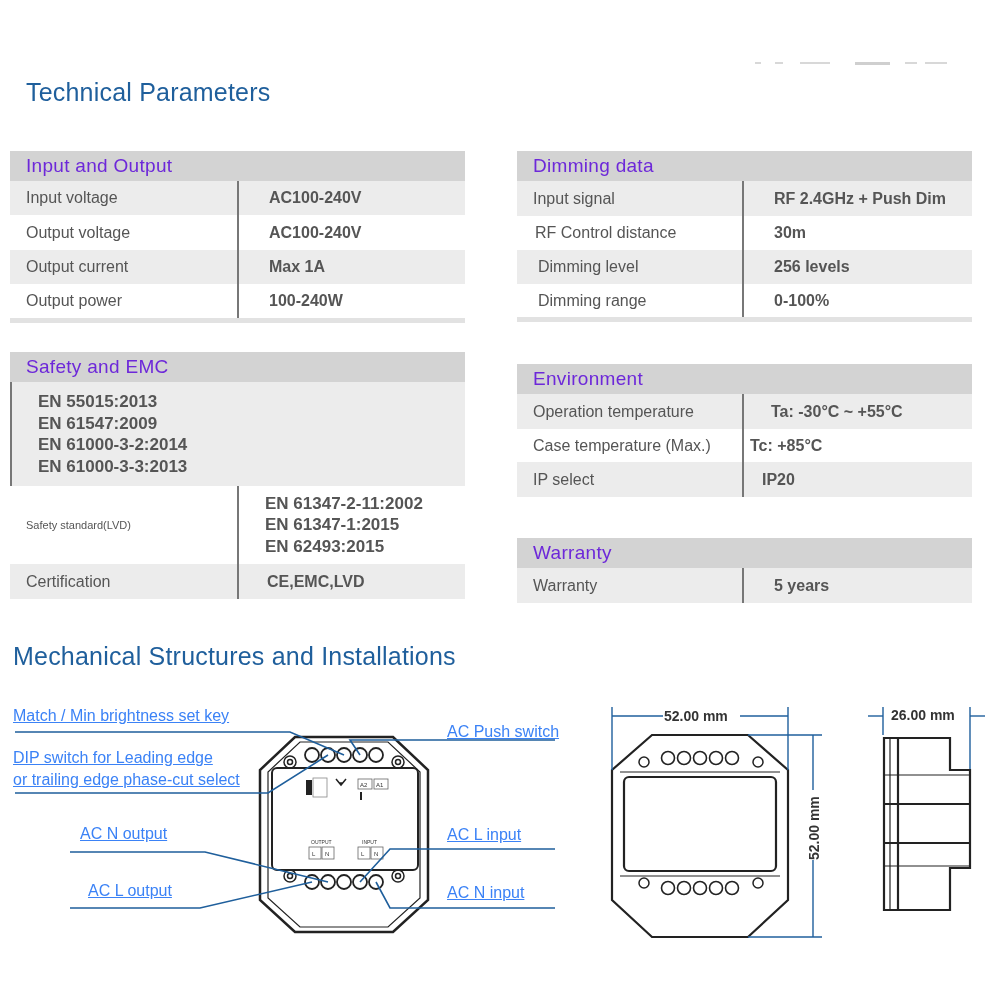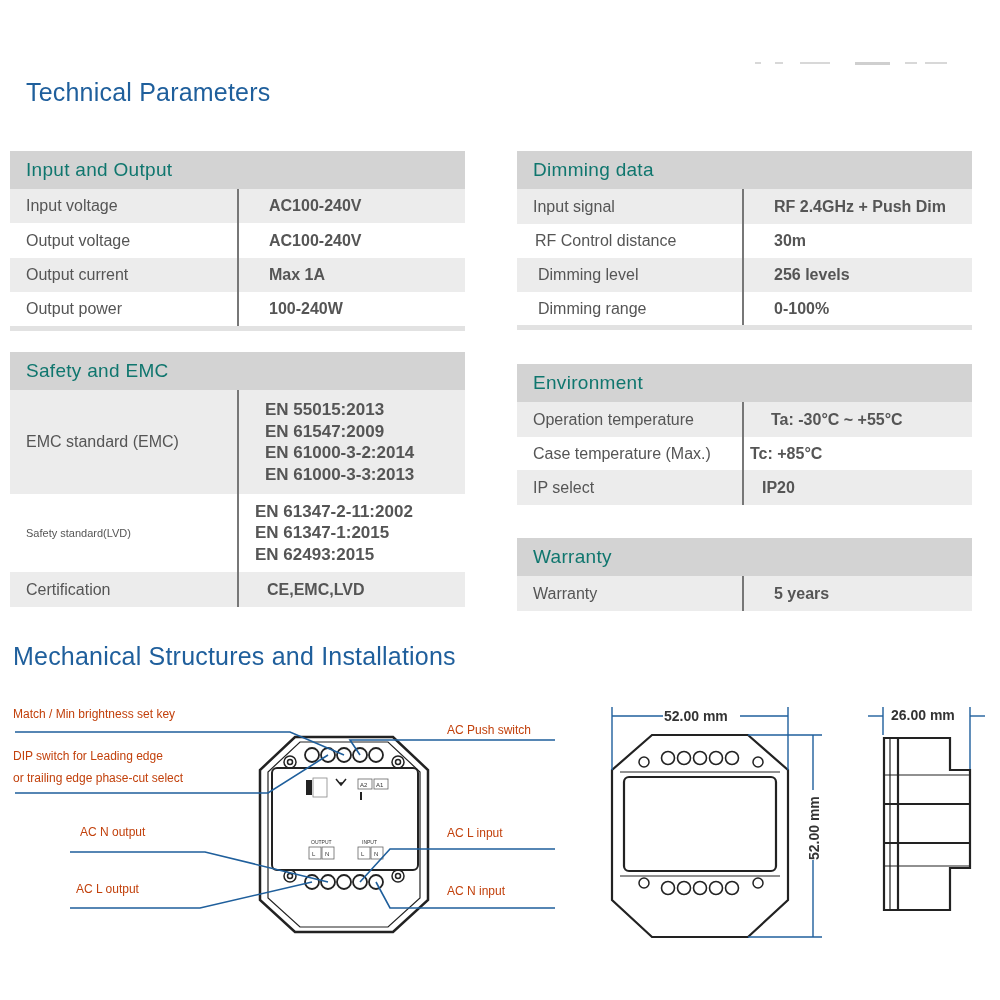--- a/index.html
+++ b/index.html
@@ -2,29 +2,29 @@
 <html><head>
 <meta charset="utf-8">
 <style>
   html, body { margin: 0; padding: 0; background: #ffffff; }
   body { width: 1000px; height: 1000px; position: relative; overflow: hidden;
          font-family: "Liberation Sans", sans-serif; color: #4a4a4a; }
   .h1 { position: absolute; color: #1f5f9c; font-size: 25px; font-weight: normal; letter-spacing: 0.2px; }
   .faint { position: absolute; left: 755px; top: 62px; width: 200px; height: 6px; }
   .faint span { position: absolute; top: 0; height: 2px; background: #d8d8d8; }
   .tbl { position: absolute; }
-  .tbl .hdr { background: #d3d3d3; height: 38px; display: flex; align-items: center;
-              padding-left: 16px; font-size: 19px; color: #0f766e; letter-spacing: 0.3px; }
+  .tbl .hdr { background: #d3d3d3; height: 30px; display: flex; align-items: center;
+              padding-left: 16px; font-size: 19px; color: #6d28d9; letter-spacing: 0.3px; }
   .tbl .row { display: flex; position: relative; font-size: 16px; color: #555; }
   .tbl .row.g { background: #ececec; }
   .tbl .row .k { display: flex; align-items: center; padding-left: 16px; box-sizing: border-box; }
   .tbl .row .v { display: flex; flex-direction: column; justify-content: center; padding-left: 30px; box-sizing: border-box;
                  border-left: 2px solid #777; font-weight: bold; }
   .tbl .bottom { height: 5px; background: #e2e2e2; }
-  .lbl { position: absolute; font-size: 12px; color: #c2410c; white-space: nowrap; }
+  .lbl { position: absolute; font-size: 16px; color: #3b82f6; white-space: nowrap; text-decoration: underline; }
   svg { position: absolute; overflow: visible; }
   .dim { font-family: "Liberation Sans", sans-serif; font-size: 14px; font-weight: bold; fill: #333; }
 </style>
 </head>
 <body>
 
 <div class="faint">
   <span style="left:0;width:6px"></span>
     <span style="left:20px;width:8px"></span>
   <span style="left:45px;width:30px"></span>
@@ -52,31 +52,30 @@
   <div class="row" style="height:34px">
     <div class="k" style="width:227px">Output power</div>
     <div class="v" style="flex:1">100-240W</div>
   </div>
   <div class="bottom"></div>
 </div>
 
 <div class="tbl" style="left:10px;top:352px;width:455px">
   <div class="hdr">Safety and EMC</div>
   <div class="row g" style="height:104px;font-size:17px">
-    <div class="k" style="width:227px;font-size:16px">EMC standard (EMC)</div>
     <div class="v" style="flex:1;line-height:21.5px;padding-left:26px">
       <div>EN 55015:2013</div>
       <div>EN 61547:2009</div>
       <div>EN 61000-3-2:2014</div>
       <div>EN 61000-3-3:2013</div>
     </div>
   </div>
   <div class="row" style="height:78px;font-size:17px">
     <div class="k" style="width:227px;font-size:11px">Safety standard(LVD)</div>
-    <div class="v" style="flex:1;line-height:21.5px;padding-left:16px">
+    <div class="v" style="flex:1;line-height:21.5px;padding-left:26px">
       <div>EN 61347-2-11:2002</div>
       <div>EN 61347-1:2015</div>
       <div>EN 62493:2015</div>
     </div>
   </div>
   <div class="row g" style="height:35px">
     <div class="k" style="width:227px">Certification</div>
     <div class="v" style="flex:1;padding-left:28px">CE,EMC,LVD</div>
   </div>
 </div>
@@ -126,21 +125,21 @@
   </div>
 </div>
 
 <div class="h1" style="left:13px;top:642px">Mechanical Structures and Installations</div>
 
 <div class="lbl" style="left:13px;top:707px">Match / Min brightness set key</div>
 <div class="lbl" style="left:13px;top:749px">DIP switch for Leading edge</div>
 <div class="lbl" style="left:13px;top:771px">or trailing edge phase-cut select</div>
 <div class="lbl" style="left:447px;top:723px">AC Push switch</div>
 <div class="lbl" style="left:80px;top:825px">AC N output</div>
-<div class="lbl" style="left:76px;top:882px">AC L output</div>
+<div class="lbl" style="left:88px;top:882px">AC L output</div>
 <div class="lbl" style="left:447px;top:826px">AC L input</div>
 <div class="lbl" style="left:447px;top:884px">AC N input</div>
 
 <svg style="left:0;top:0" width="1000" height="1000">
   <g fill="none" stroke="#222" stroke-width="2.5">
     <path d="M295,737 L393,737 L428,770 L428,900 L393,932 L295,932 L260,900 L260,770 Z"></path>
     <path d="M300,742 L388,742 L420,772 L420,898 L388,927 L300,927 L268,898 L268,772 Z" stroke-width="1.2"></path>
     <rect x="272" y="768" width="146" height="102" rx="5" stroke-width="2"></rect>
     <g stroke-width="1.8">
       <circle cx="312" cy="755" r="7"></circle>

